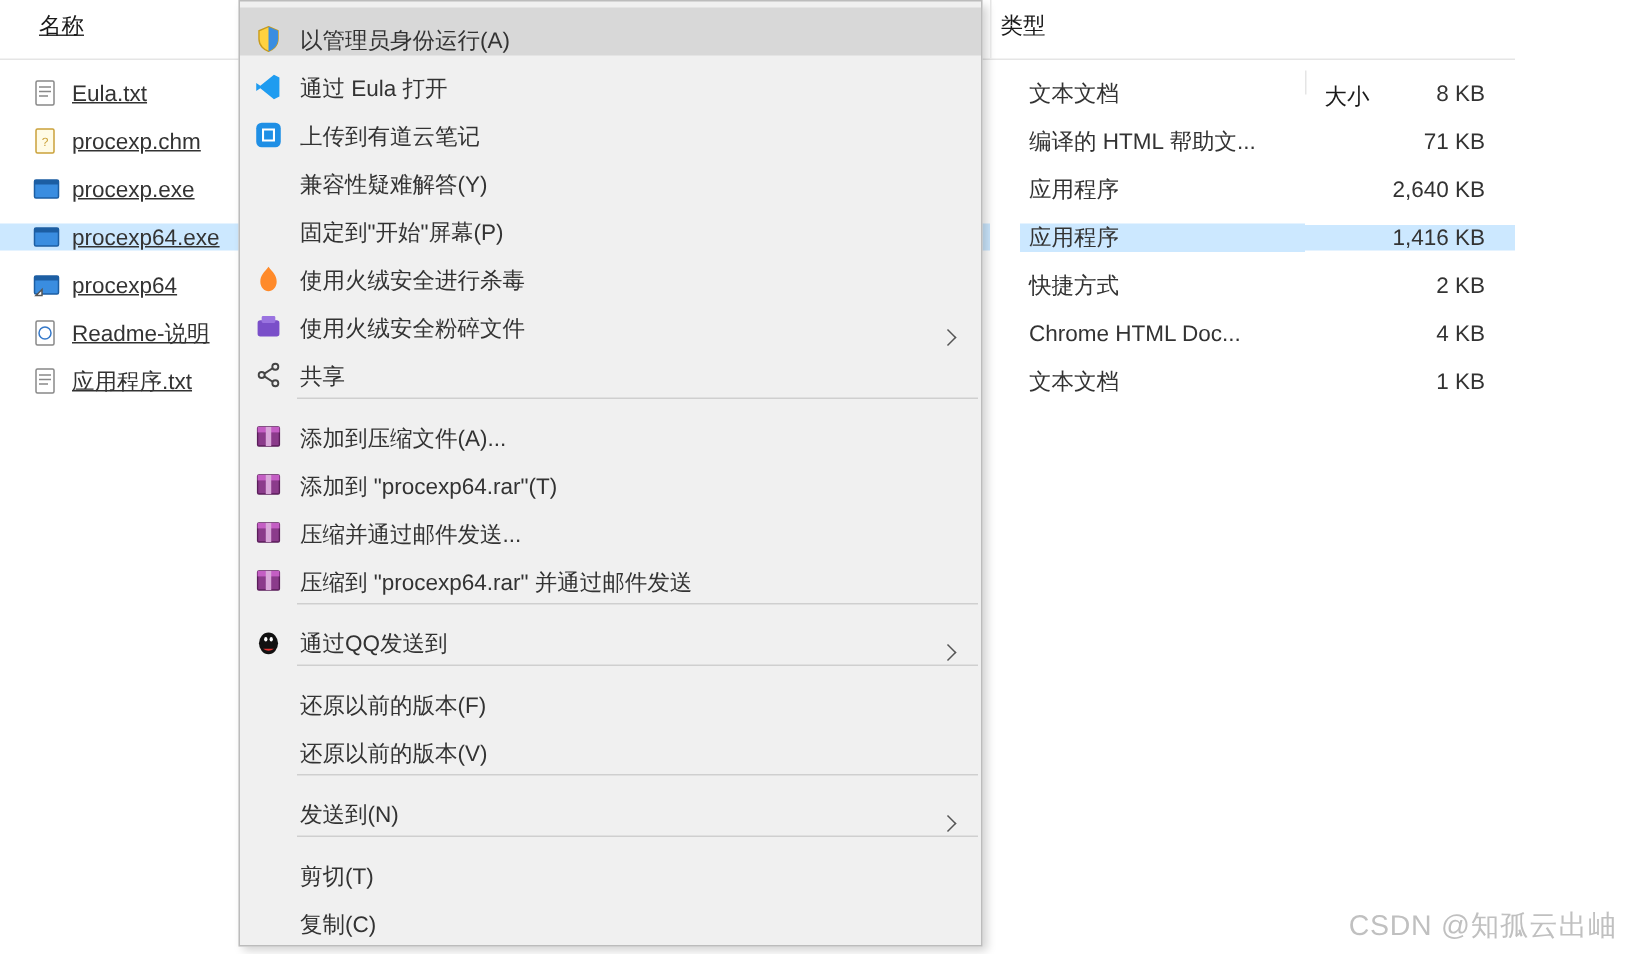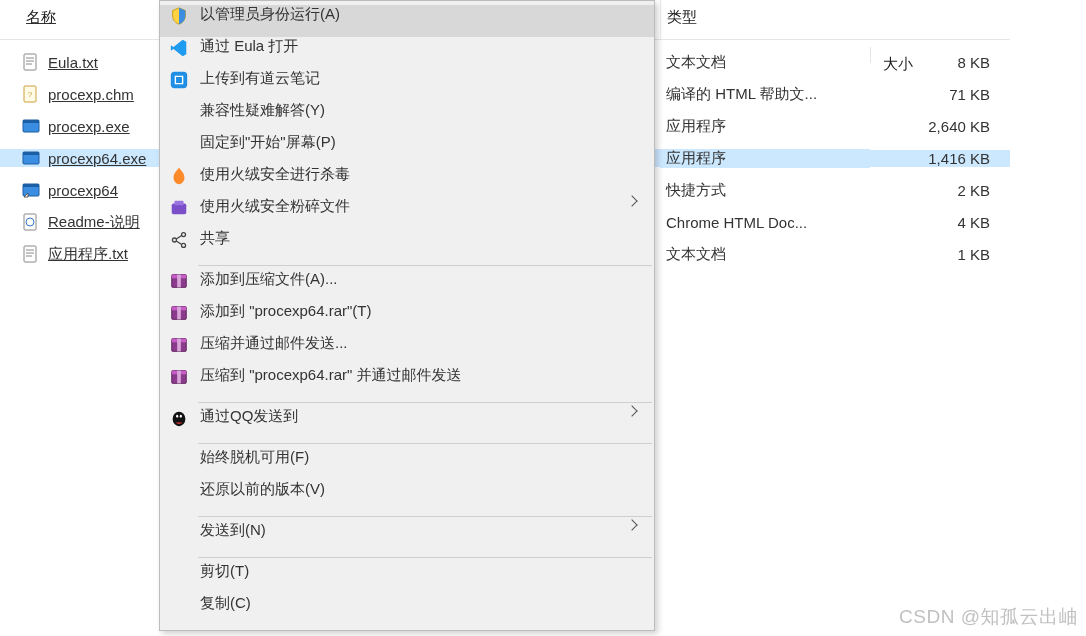--- a/index.html
+++ b/index.html
@@ -60,20 +60,21 @@
     display: flex;
     align-items: center;
     padding-left: 22px;
     gap: 8px;
   }
   .type-cell {
     width: 210px;
     padding-left: 6px;
     display: flex;
     align-items: center;
+    margin-left: 20px;
   }
   .size-cell {
     width: 140px;
     text-align: right;
     padding-right: 20px;
     display: flex;
     justify-content: flex-end;
     align-items: center;
   }
   .fi { width: 18px; height: 18px; display: inline-flex; align-items: center; justify-content: center; font-size: 14px; }
@@ -84,21 +85,21 @@
     left: 159px;
     top: 0;
     width: 496px;
     background: #f0f0f0;
     border: 1px solid #bcbcbc;
     box-shadow: 3px 3px 6px rgba(0,0,0,0.18);
     padding: 4px 0;
   }
   .ctx-item {
     display: flex;
-    align-items: flex-start;
+    align-items: flex-end;
     height: 32px;
     padding: 0 18px 0 8px;
     gap: 10px;
     position: relative;
   }
   .ctx-item.hover { background: #d8d8d8; }
   .ctx-item .mi { width: 22px; height: 22px; display: flex; align-items: center; justify-content: center; }
   .ctx-item .lbl { flex: 1; font-size: 15px; }
   .ctx-sep {
     height: 1px;
@@ -309,21 +310,21 @@
             <svg viewBox="0 0 22 22" width="20" height="20">
               <use href="#i-qq"></use>
             </svg>
           </span>
        <span class="lbl">通过QQ发送到</span>
        <span class="chevron"></span>
      </div>
         <div class="ctx-sep"></div>
         <div class="ctx-item ">
        <span class="mi"></span>
-       <span class="lbl">始终脱机可用(F)</span>
+       <span class="lbl">还原以前的版本(F)</span>
 
      </div>
         <div class="ctx-item ">
        <span class="mi"></span>
        <span class="lbl">还原以前的版本(V)</span>
 
      </div>
         <div class="ctx-sep"></div>
         <div class="ctx-item ">
        <span class="mi"></span>

